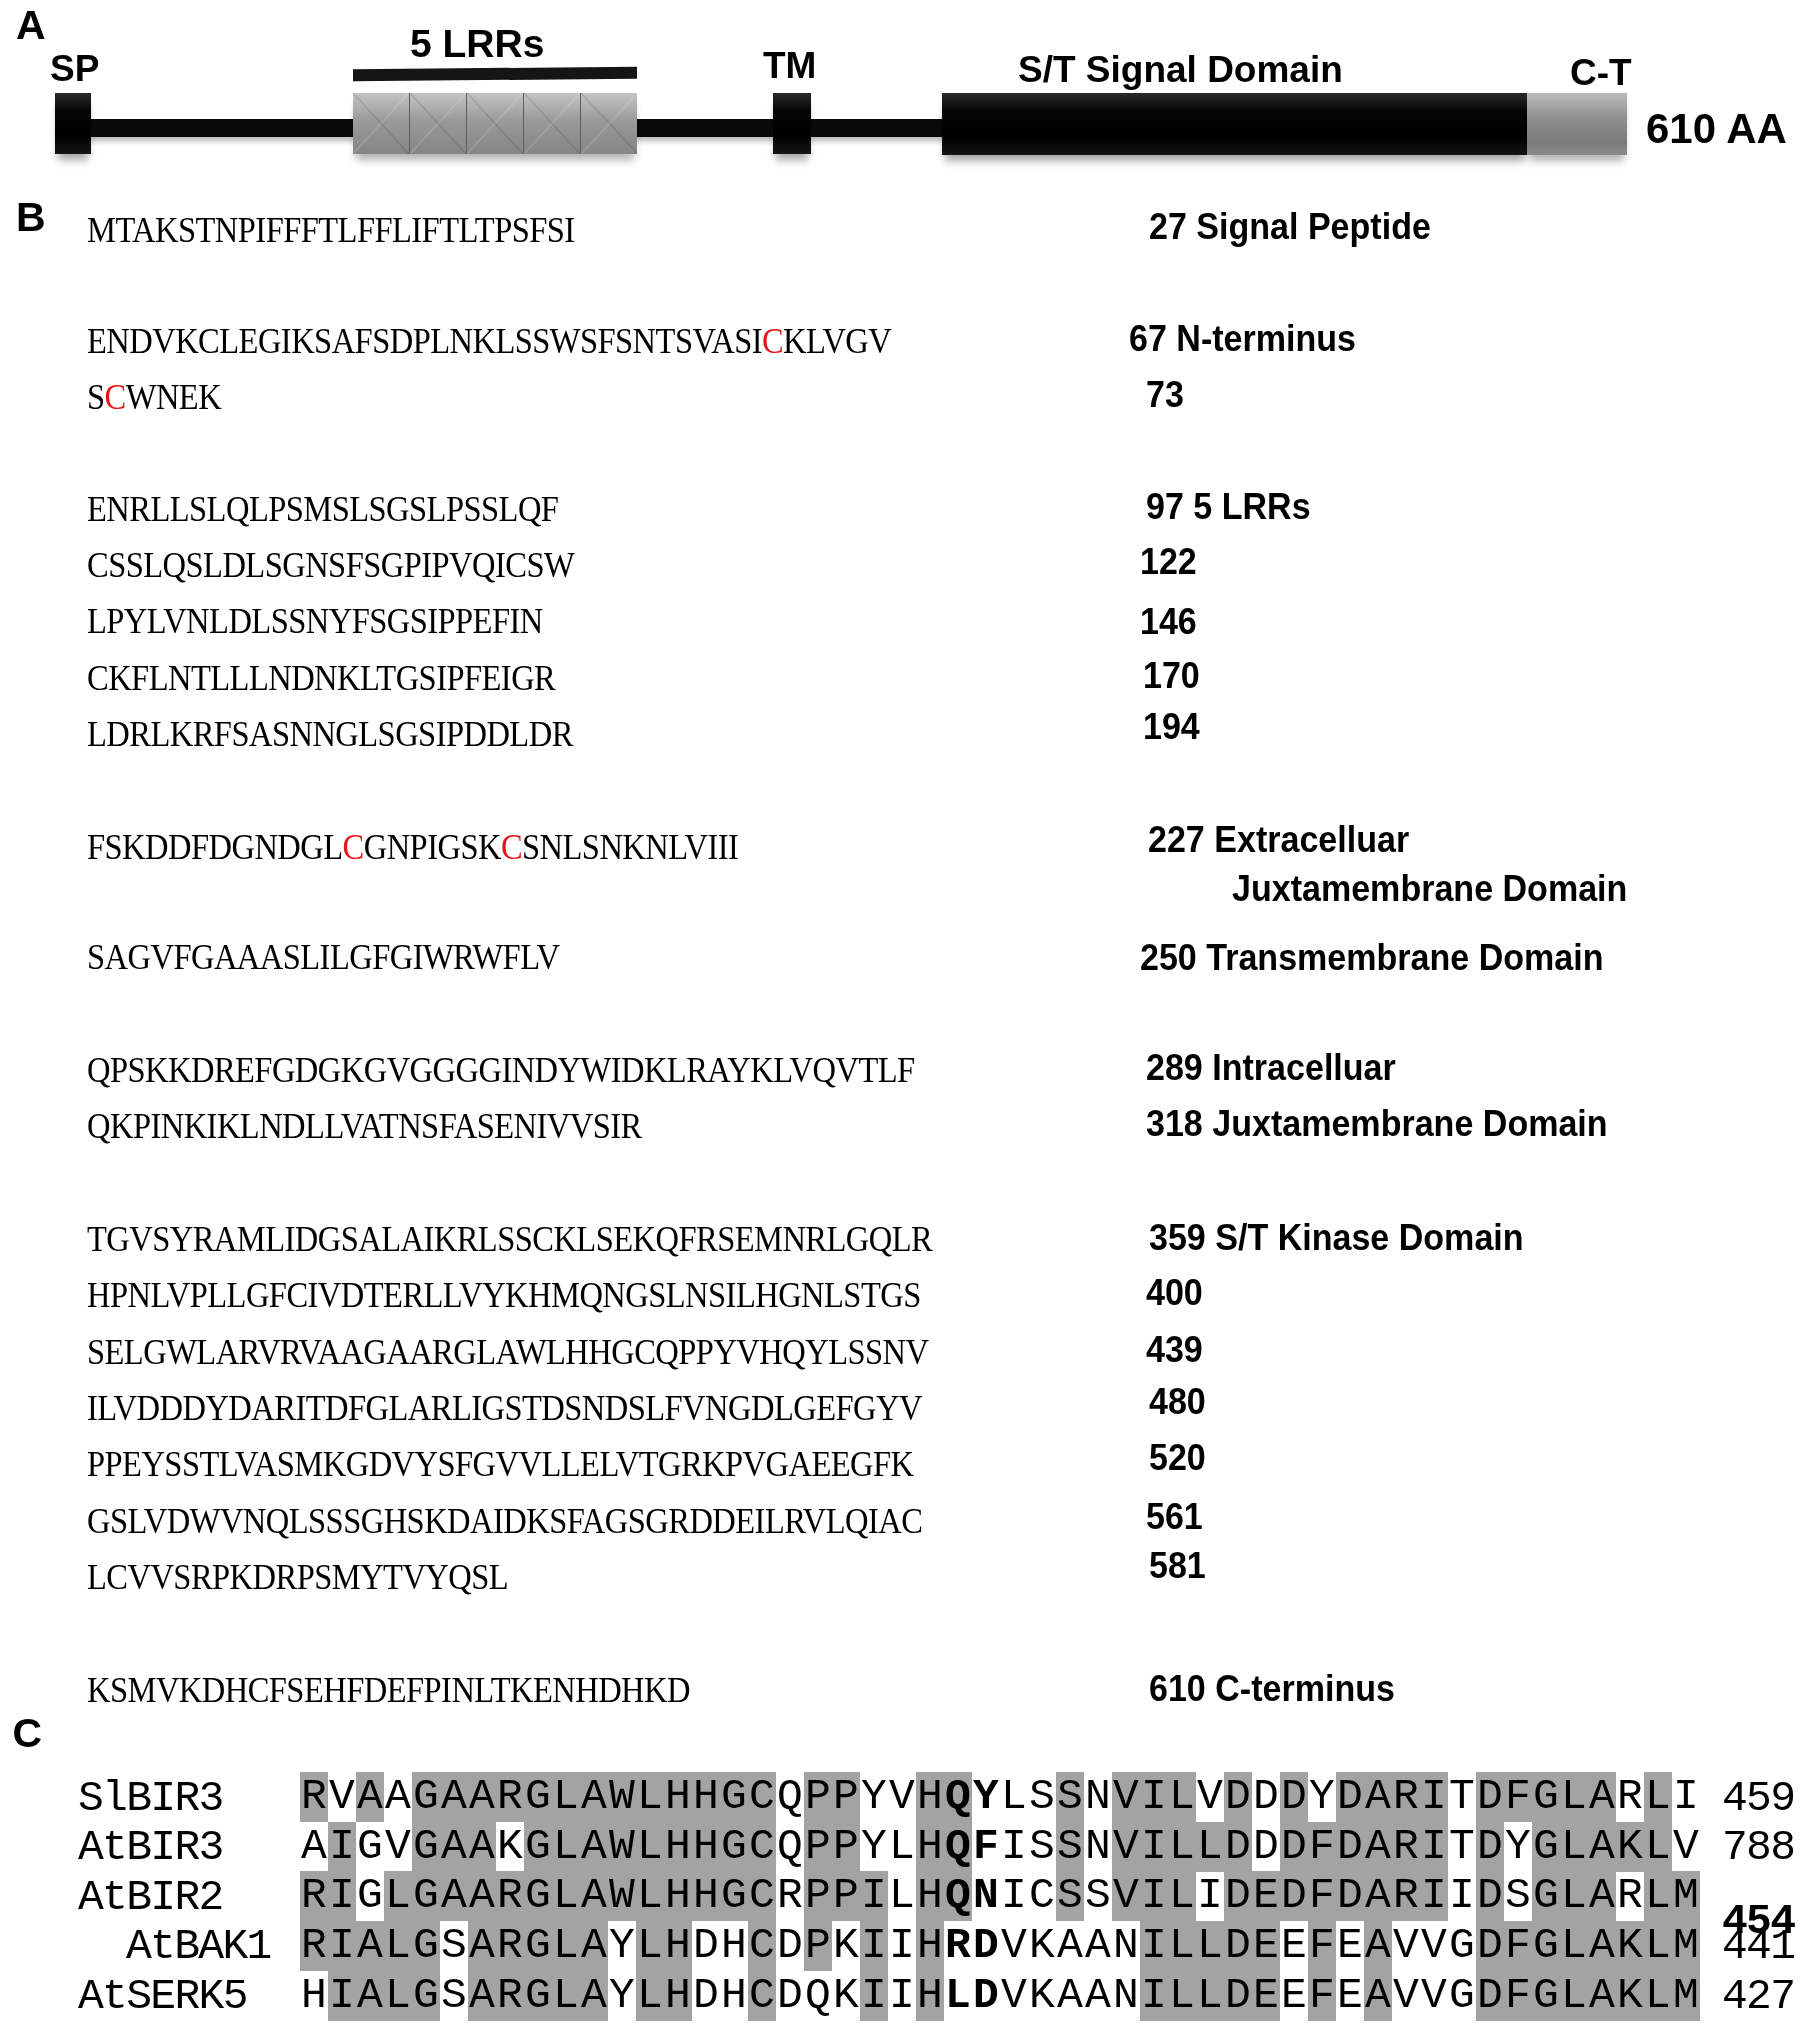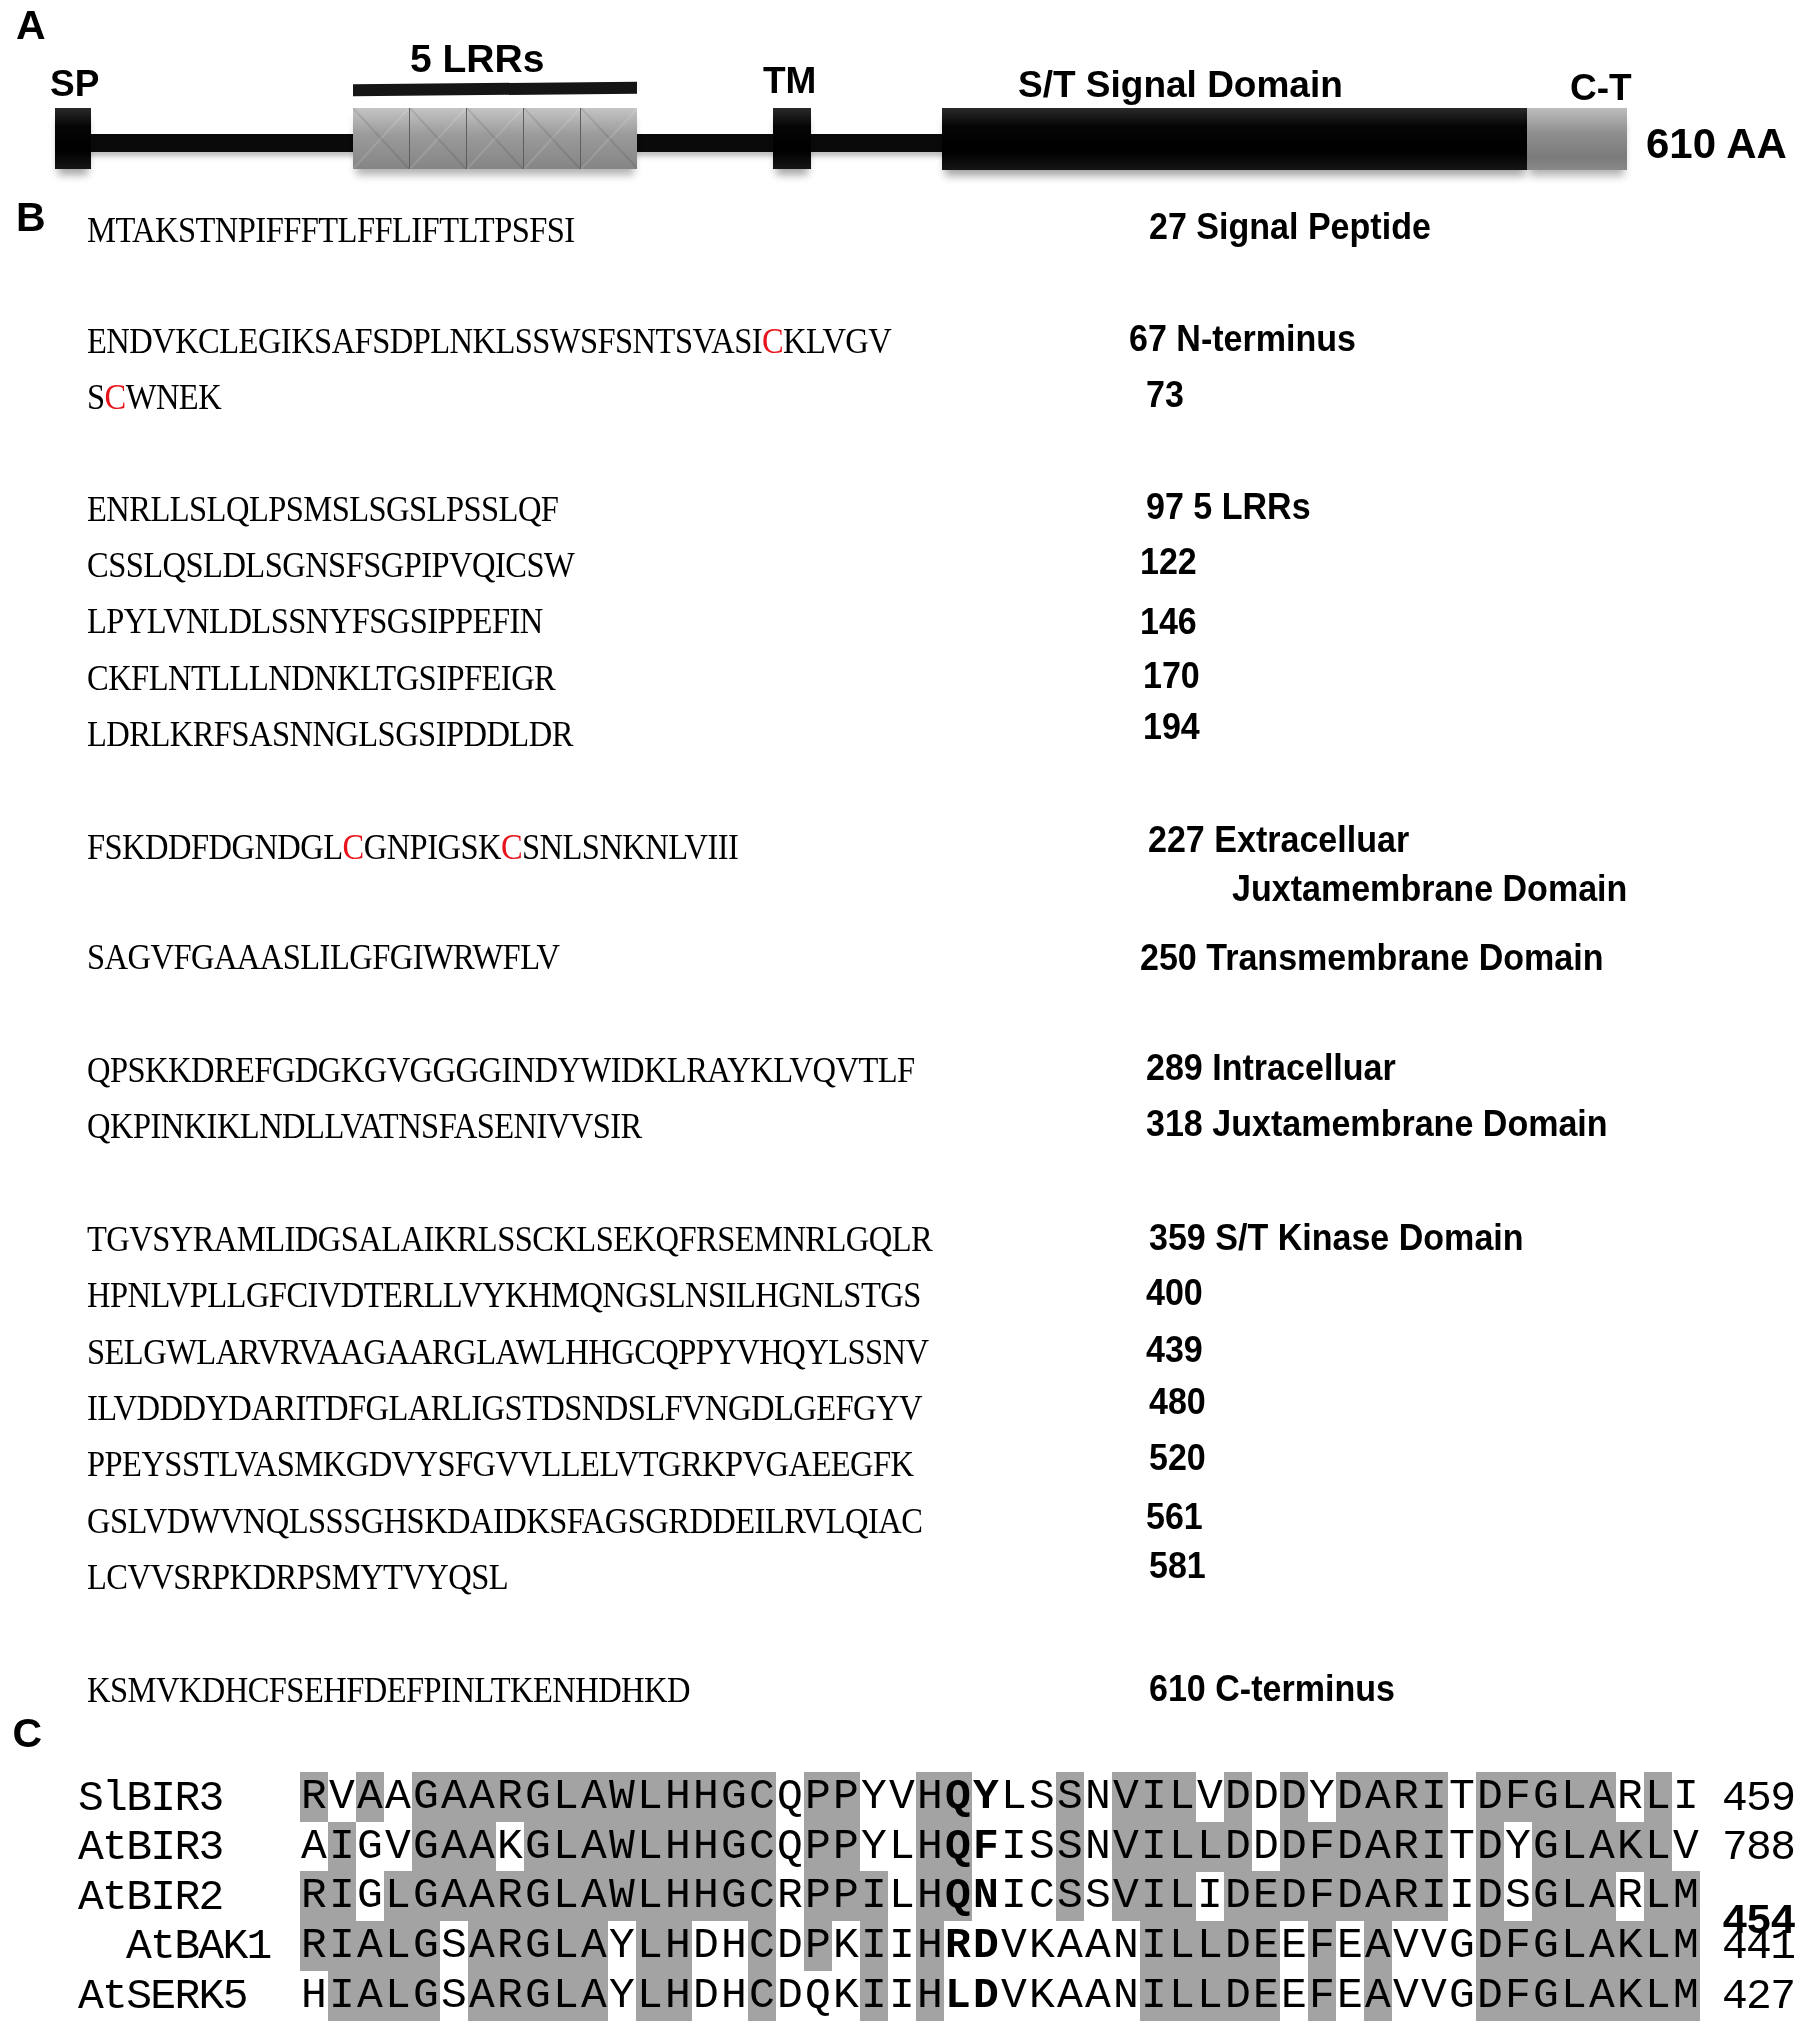--- a/index.html
+++ b/index.html
@@ -28,21 +28,21 @@
   .aln-cell { width:28px; height:50px; flex:0 0 28px; font-family:"Liberation Mono", monospace; font-size:43px; line-height:50px; text-align:center; color:#000; overflow:visible; }
   .aln-cell.shade { background:#a3a3a3; }
   .aln-cell.bold { font-weight:bold; }
   .aln-num { font-family:"Liberation Mono", monospace; font-size:43px; color:#000; line-height:1; letter-spacing:-1.7px; }
 </style>
 </head>
 <body>
 
 <div class="abs panel-letter" style="left:16px; top:4.5px;">A</div>
 
-<div class="abs" style="left:0; top:0; width:1816px; height:180px;margin-top:15px;">
+<div class="abs" style="left:0; top:0; width:1816px; height:180px;">
   <div class="hv abs" style="left:50px; top:50px; font-size:37px;">SP</div>
   <div class="hv abs" style="left:410px; top:24px; font-size:39px;">5 LRRs</div>
   <div class="lrr-bar"></div>
   <div class="hv abs" style="left:763px; top:47px; font-size:37px;">TM</div>
   <div class="hv abs" style="left:1018px; top:51px; font-size:37px;">S/T Signal Domain</div>
   <div class="hv abs" style="left:1570px; top:54px; font-size:37px;">C-T</div>
 
   <div class="backbone"></div>
 
   <div class="dom-black" style="left:55px; top:93px; width:36px; height:61px;"></div>

